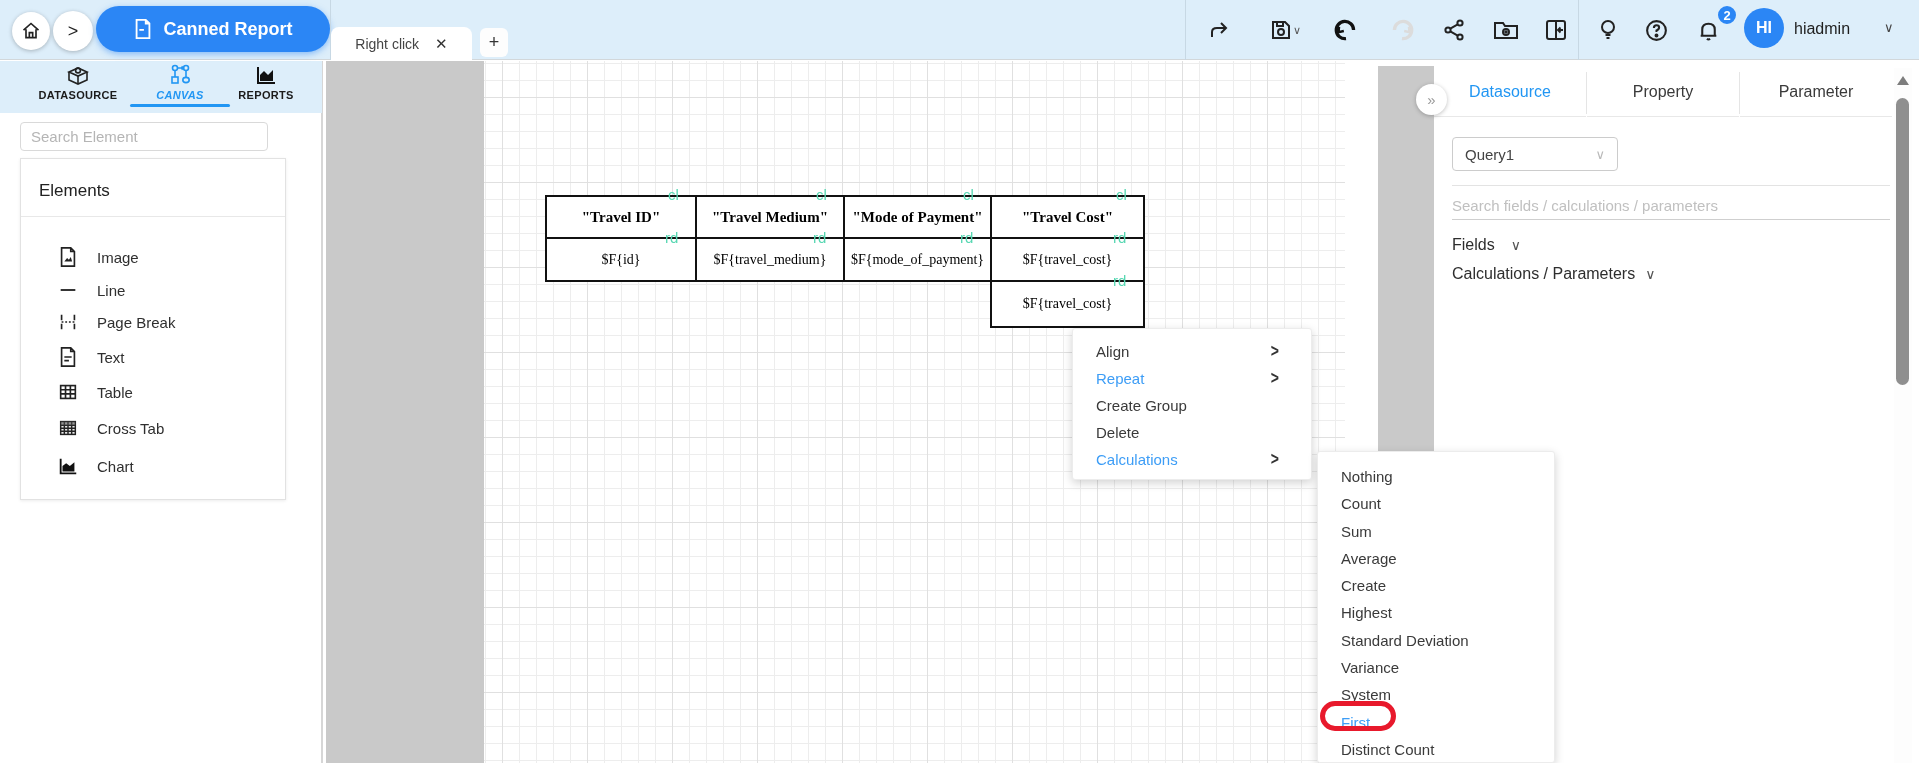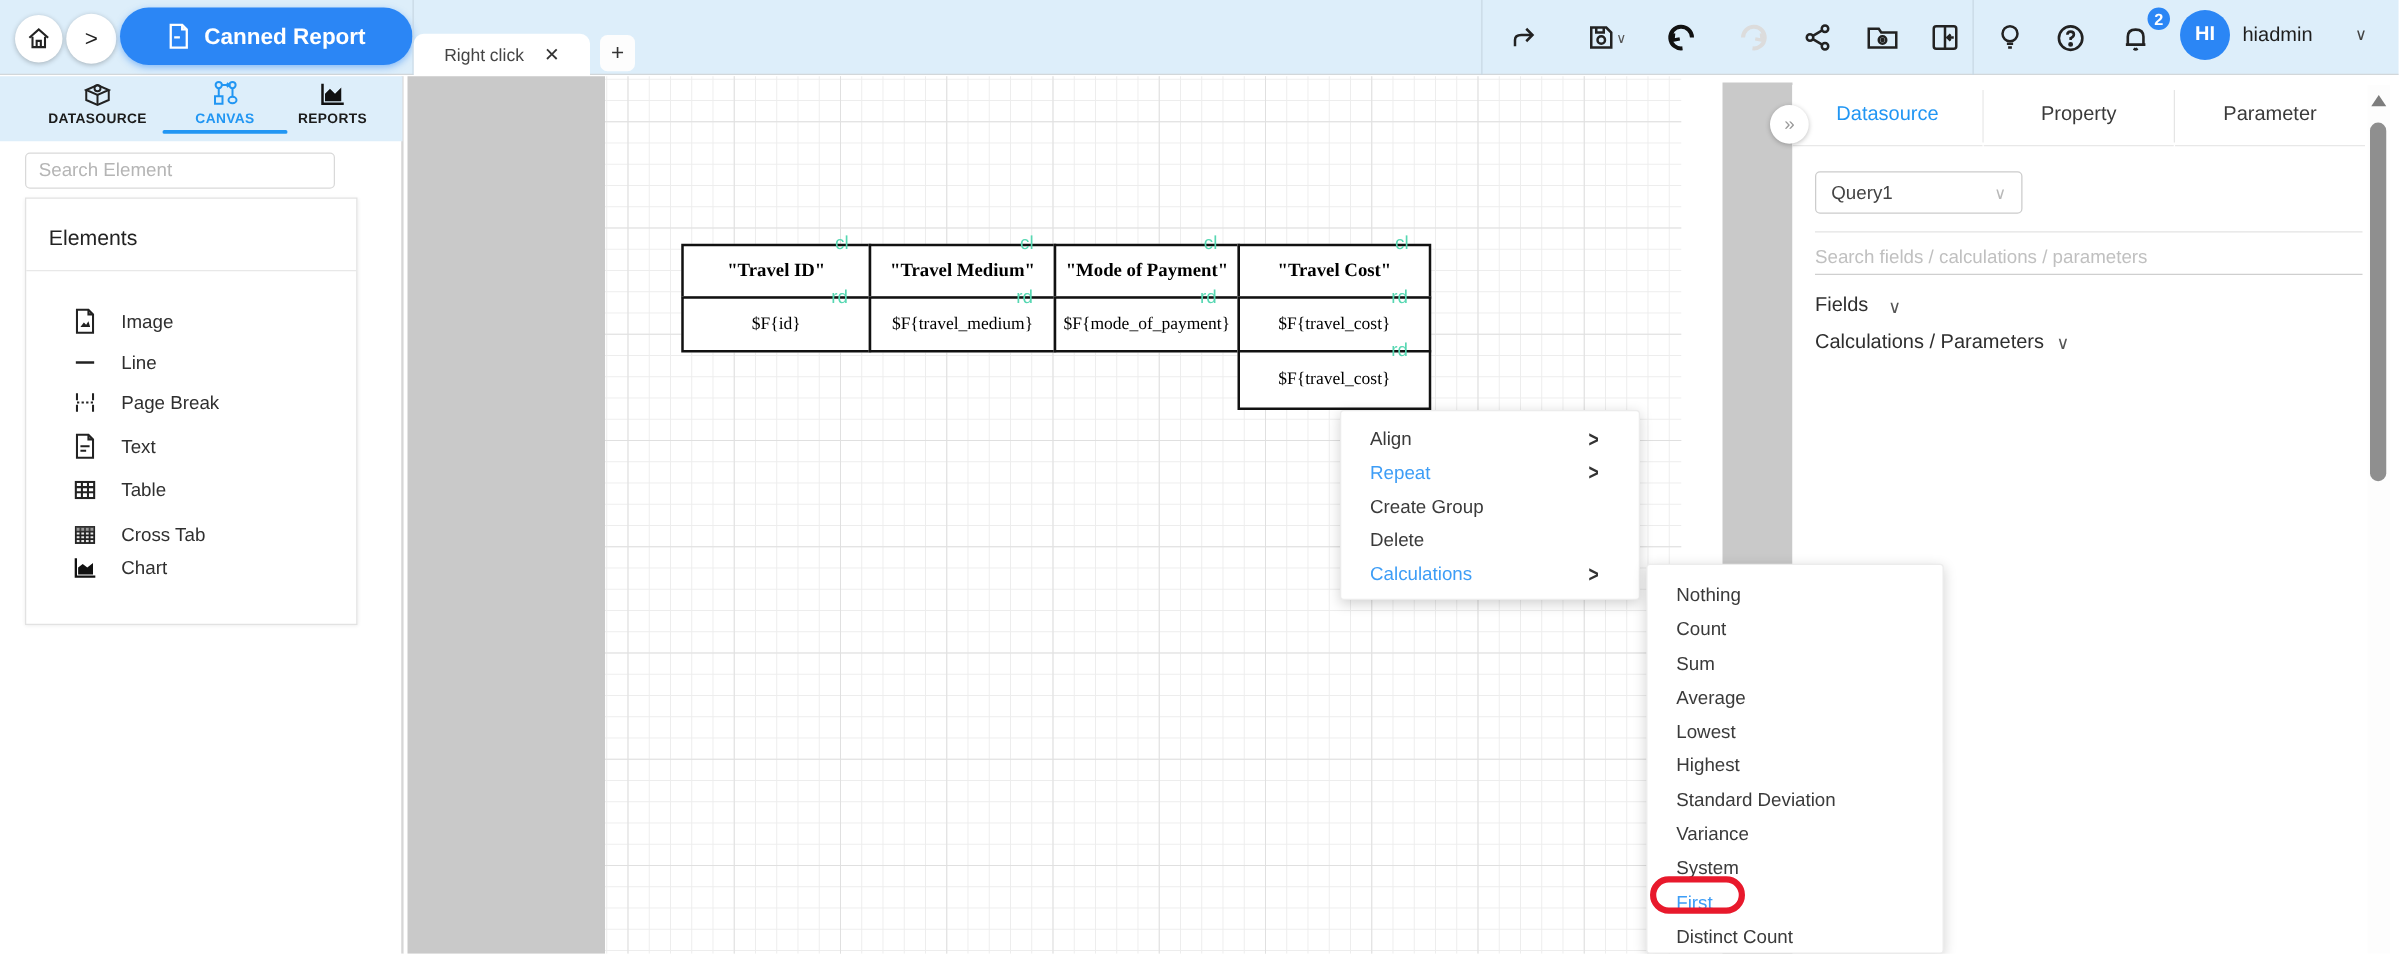--- a/index.html
+++ b/index.html
@@ -194,21 +194,21 @@
   <div class="side-tab" style="left:28px;">
     <svg width="26" height="24" viewBox="0 0 26 24" fill="none" stroke="#222" stroke-width="1.6">
         <path d="M4 9 L13 5 L22 9 L13 13 Z"></path>
         <path d="M4 9 V17 L13 21 L22 17 V9"></path>
         <path d="M13 13 V21"></path>
         <circle cx="13" cy="7.5" r="2.4"></circle>
       </svg>
     <span>DATASOURCE</span>
     
   </div>
-  <div class="side-tab active" style="left:130px;">
+  <div class="side-tab active" style="left:130px;font-style:italic;">
     <svg width="26" height="24" viewBox="0 0 26 24" fill="none" stroke="#2196f3" stroke-width="1.6">
         <circle cx="8" cy="5" r="2.5"></circle>
         <circle cx="19" cy="5" r="2.5"></circle>
         <path d="M10.5 5 H16 M14.5 3.5 L16.5 5 L14.5 6.5"></path>
         <rect x="5" y="14" width="6" height="6"></rect>
         <ellipse cx="19" cy="17" rx="3.2" ry="2.6"></ellipse>
         <path d="M8 7.5 V14 M19 7.5 V14.4"></path>
       </svg>
     <span>CANVAS</span>
     <div class="ul"></div>
@@ -264,21 +264,21 @@
     <span>Table</span>
   </div>
   <div class="el-item" style="top:257px;">
     <svg width="20" height="22" viewBox="0 0 20 24" fill="none" stroke="#222" stroke-width="1.6">
         <rect x="2" y="5" width="16" height="14" fill="#e9e9e9"></rect>
         <path d="M2 9 H18 M2 12.3 H18 M2 15.6 H18 M6 5 V19 M10 5 V19 M14 5 V19"></path>
         <path d="M2 5 H18 V9 H2 Z" fill="#555" stroke="none" opacity=".55"></path>
       </svg>
     <span>Cross Tab</span>
   </div>
-  <div class="el-item" style="top:283px;text-align:center;">
+  <div class="el-item" style="top:295px;text-align:center;">
     <svg width="20" height="22" viewBox="0 0 24 24">
         <path d="M4 4 V20 H21" fill="none" stroke="#111" stroke-width="2"></path>
         <path d="M6 18 V12 L10 9 L14 12 L19 8 V18 Z" fill="#111"></path>
       </svg>
     <span>Chart</span>
   </div>
 </div>
 <div id="sidebar-scroll" class="abs"></div>
 
 <div id="canvas-white" class="abs"></div>
@@ -330,21 +330,21 @@
   <div class="mi"><span>Create Group</span></div>
   <div class="mi"><span>Delete</span></div>
   <div class="mi blue"><span>Calculations</span><span class="chev">&gt;</span></div>
 </div>
 
 <div id="calc-menu" class="menu">
   <div class="mi"><span>Nothing</span></div>
   <div class="mi"><span>Count</span></div>
   <div class="mi"><span>Sum</span></div>
   <div class="mi"><span>Average</span></div>
-  <div class="mi"><span>Lowest</span></div>
+  <div class="mi"><span>Create</span></div>
   <div class="mi"><span>Highest</span></div>
   <div class="mi"><span>Standard Deviation</span></div>
   <div class="mi"><span>Variance</span></div>
   <div class="mi"><span>System</span></div>
   <div class="mi blue"><span>First</span></div>
   <div class="mi"><span>Distinct Count</span></div>
 </div>
 <div id="first-ring" class="abs"></div>
 
 <div id="right-gray" class="abs"></div>

